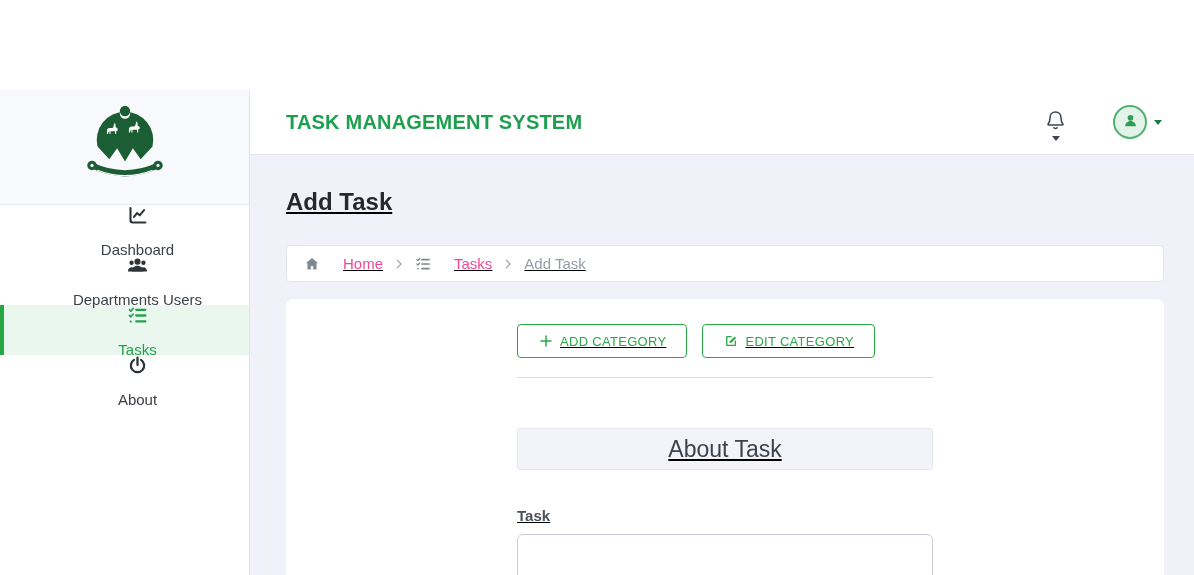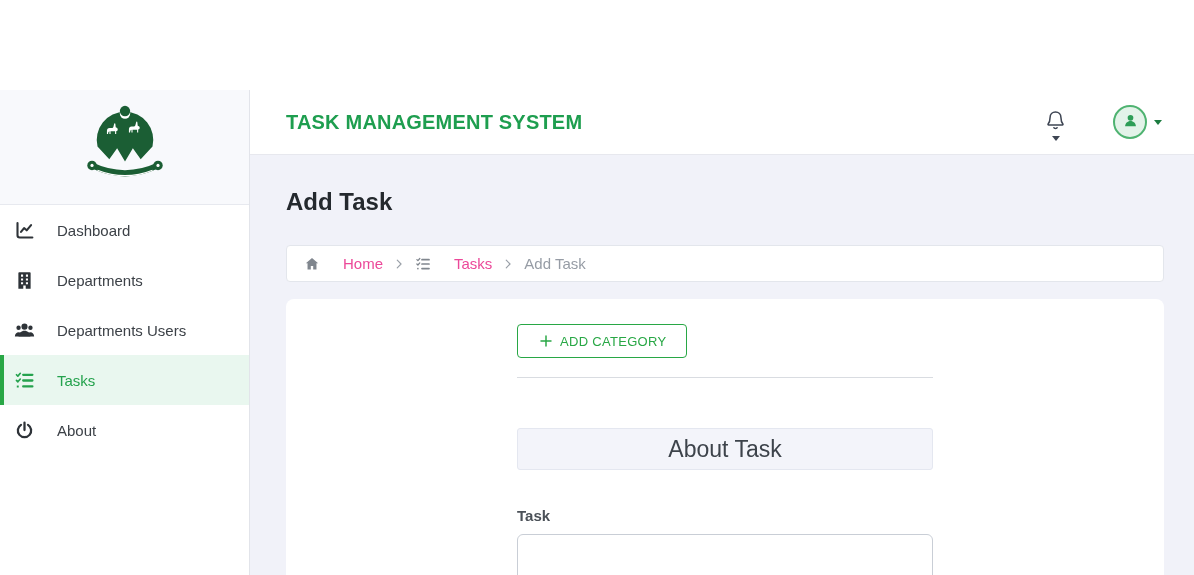--- a/index.html
+++ b/index.html
@@ -13,22 +13,22 @@
   .sidebar {
     position:absolute; left:0; top:90px; width:250px; height:485px;
     background:#ffffff; border-right:1px solid #e2e4ea;
   }
   .logo-area {
     height:115px; background:#f8f9fc; border-bottom:1px solid #e7e9ef;
     display:flex; align-items:center; justify-content:center;
   }
   .nav-item {
     height:50px; display:flex; align-items:center;
-    padding-left:10px; gap:22px; font-size:15px; color:#3c4147;
-    border-left:4px solid transparent; cursor:pointer; background:transparent;
+    padding-left:22px; gap:15px; font-size:15px; color:#3c4147;
+    border-left:4px solid transparent; cursor:pointer; background:transparent;flex-direction:column;
   }
   .nav-item .ni { width:21px; height:21px; color:#2e3338; display:flex; flex:0 0 auto; }
   .nav-item.active { background:#e9f7ef; border-left-color:#28a745; color:#24a24d; }
   .nav-item.active .ni { color:#24a24d; }
 
   
   .header {
     position:absolute; left:250px; top:90px; right:0; height:65px;
     background:#ffffff; border-bottom:1px solid #e7e8ee;
     display:flex; align-items:center; padding:0 32px 0 36px;
@@ -48,21 +48,21 @@
   }
   .avatar-caret {
     margin-left:7px; width:0; height:0; cursor:pointer;
     border-left:4px solid transparent; border-right:4px solid transparent;
     border-top:5px solid #1c7c40;
   }
 
   
   .main {
     position:absolute; left:250px; top:155px; right:0; bottom:0;
-    background:#f1f2f9; padding:0 30px 12px 36px; overflow:hidden;
+    background:#f1f2f9; padding:0 30px 12px 36px; overflow:hidden;text-decoration:underline;
   }
   .page-title { margin-top:33px; font-size:24px; font-weight:bold; color:#24292e; }
   .breadcrumb {
     margin-top:29px; background:#fff; border:1px solid #e3e6ec; border-radius:4px;
     height:37px; display:flex; align-items:center; padding:0 17px; gap:9px; font-size:15px;
   }
   .crumb-link { color:#ec4899; display:flex; align-items:center; gap:23px; text-decoration:none; cursor:pointer; }
   .bc-icon { color:#80868e; display:flex; }
   .crumb-sep { color:#9aa0a8; display:flex; }
   .crumb-current { color:#969ca5; }
@@ -121,28 +121,20 @@
   <div class="nav-item">
     <span class="ni">
       <svg viewBox="0 0 24 24" width="21" height="21" fill="none" stroke="currentColor">
         <path d="M4 3.5 V17.5 A2.5 2.5 0 0 0 6.5 20 H21" stroke-width="2.4" stroke-linecap="round"></path>
         <path d="M8 13.5 L11.5 9.2 L14.5 11.8 L19.5 5.8" stroke-width="2.4" stroke-linecap="round" stroke-linejoin="round"></path>
       </svg>
     </span>
     <span>Dashboard</span>
   </div>
 
-  <div class="nav-item">
-    <span class="ni">
-      <svg viewBox="0 0 24 24" width="21" height="21" fill="currentColor">
-        <path fill-rule="evenodd" d="M6 2.5h12a1 1 0 0 1 1 1V21.5h-5.6v-3.8h-2.8v3.8H5V3.5a1 1 0 0 1 1-1zM8 5.2h2.4v2.4H8zM13.6 5.2H16v2.4h-2.4zM8 9.6h2.4V12H8zM13.6 9.6H16V12h-2.4zM8 14h2.4v2.4H8zM13.6 14H16v2.4h-2.4z"></path>
-      </svg>
-    </span>
-    <span>Departments</span>
-  </div>
 
   <div class="nav-item">
     <span class="ni">
       <svg viewBox="0 0 24 24" width="21" height="21" fill="currentColor">
         <circle cx="5.2" cy="8.8" r="2.5"></circle>
         <circle cx="18.8" cy="8.8" r="2.5"></circle>
         <path d="M1 18.8c0-2.9 1.9-4.9 4.4-4.9 1 0 1.9.3 2.6.9-1.3 1.1-2.1 2.5-2.3 4z"></path>
         <path d="M23 18.8c0-2.9-1.9-4.9-4.4-4.9-1 0-1.9.3-2.6.9 1.3 1.1 2.1 2.5 2.3 4z"></path>
         <circle cx="12" cy="7.6" r="3.5"></circle>
         <path d="M5.4 19c0-4 2.9-6.7 6.6-6.7s6.6 2.7 6.6 6.7z"></path>
@@ -242,20 +234,29 @@
     <div class="form-col">
       <div class="btn-row">
         <button class="btn-outline">
           <span class="bi">
             <svg viewBox="0 0 24 24" width="16" height="16" fill="none" stroke="currentColor">
                 <path d="M12 4.5 V19.5 M4.5 12 H19.5" stroke-width="2.2" stroke-linecap="round"></path>
               </svg>
           </span>
           <span>ADD CATEGORY</span>
         </button>
+        <button class="btn-outline">
+          <span class="bi">
+            <svg viewBox="0 0 24 24" width="16" height="16" fill="currentColor">
+              <path d="M4.6 6.1c0-.9.7-1.6 1.6-1.6h6.6v2H6.6v11h11v-6.2h2v6.6c0 .9-.7 1.6-1.6 1.6H6.2c-.9 0-1.6-.7-1.6-1.6z"></path>
+              <path d="M10.4 12.4 L17.4 5.4 L19.6 7.6 L12.6 14.6 L9.9 15.1 Z"></path>
+            </svg>
+          </span>
+          <span>EDIT CATEGORY</span>
+        </button>
       </div>
 
       <hr class="divider">
 
       <div class="section-head">About Task</div>
 
       <div class="field-label">Task</div>
       <input class="field-input" type="text" value="" style="">
     </div>
   </div>

